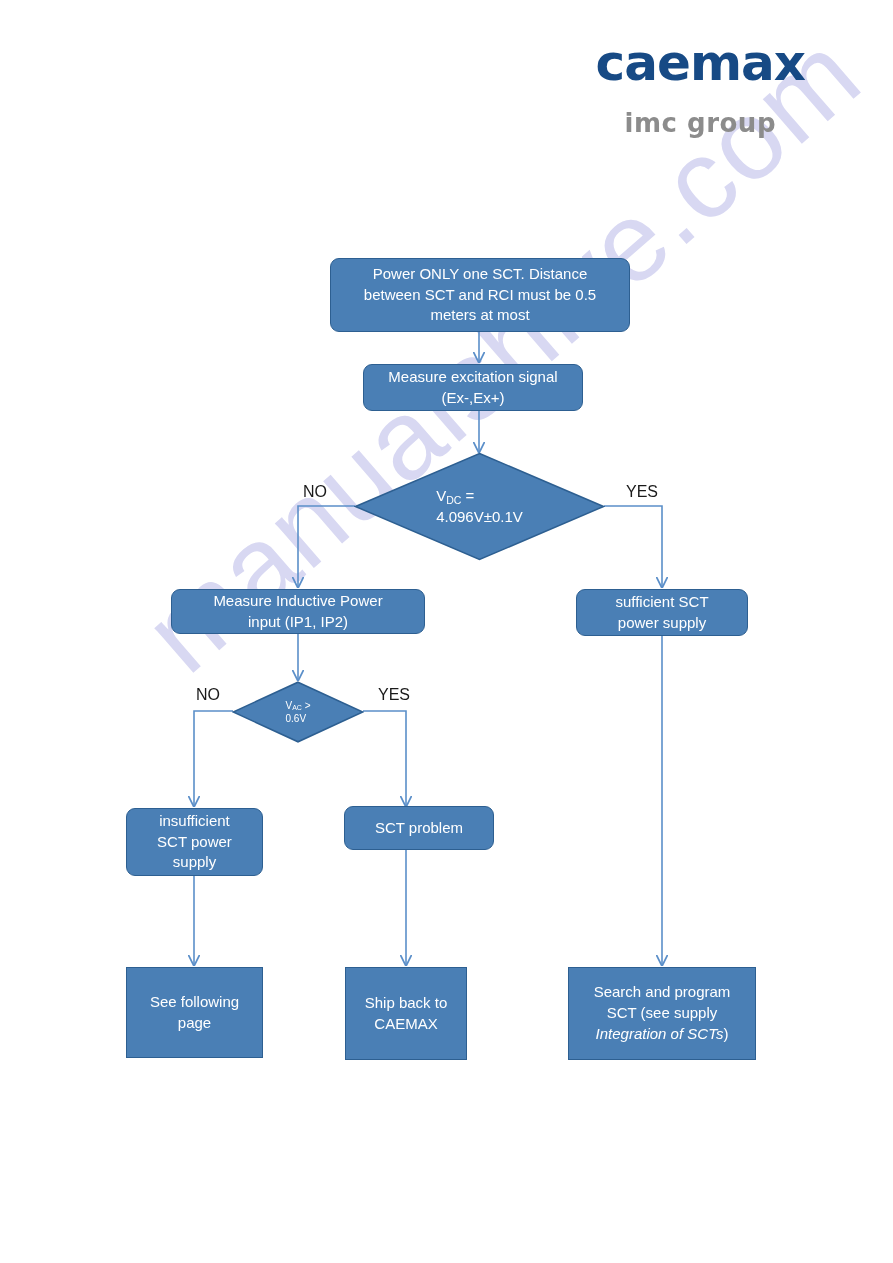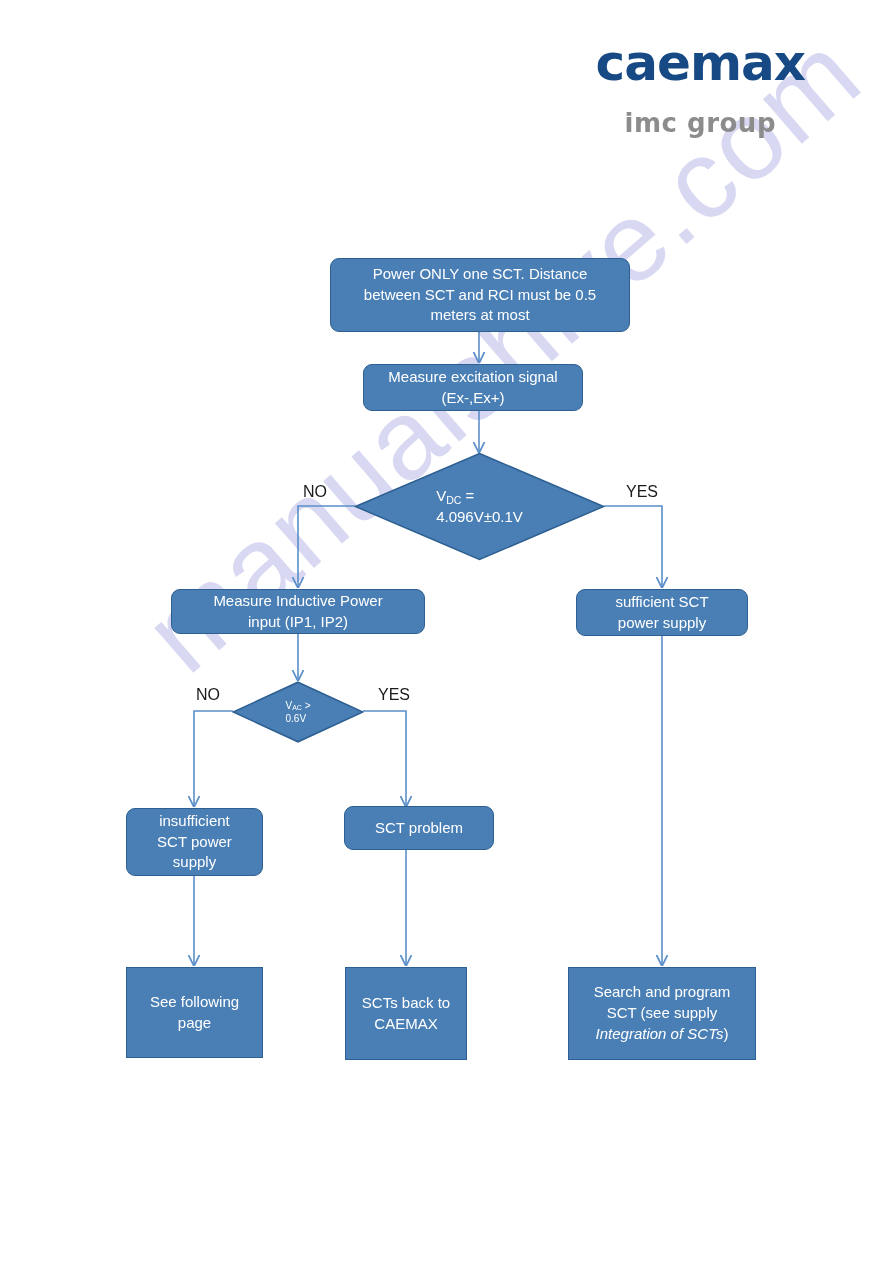--- a/index.html
+++ b/index.html
@@ -257,21 +257,21 @@
 
     <div class="node square" style="left:126px; top:967px; width:137px; height:91px;text-align:center;">
       <div>
         <span>See following</span><br>
         <span>page</span>
       </div>
     </div>
 
     <div class="node square" style="left:345px; top:967px; width:122px; height:93px;">
       <div>
-        <span>SCTs back to</span><br>
+        <span>Ship back to</span><br>
         <span>CAEMAX</span>
       </div>
     </div>
 
     <div class="node square" style="left:568px; top:967px; width:188px; height:93px;">
       <div>
         <span>Search and program</span><br>
         <span>SCT (see supply</span><br>
         <span class="ital">Integration of SCTs</span><span>)</span>
       </div>

